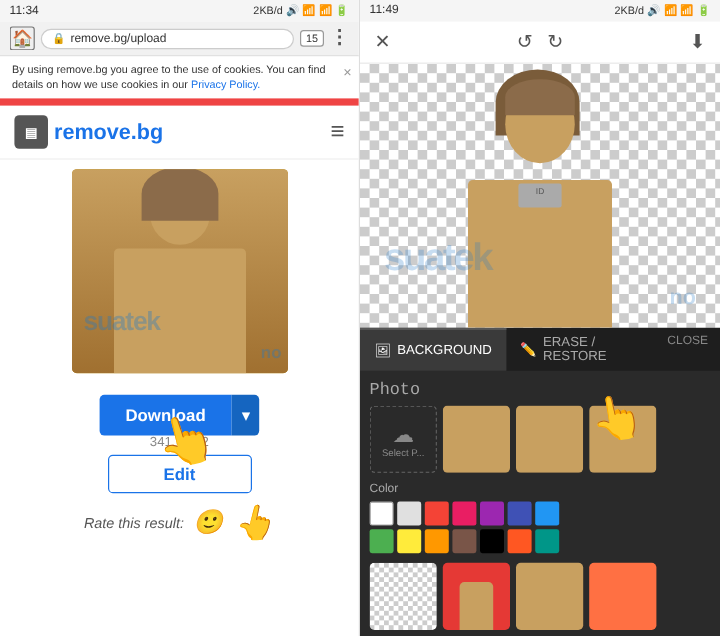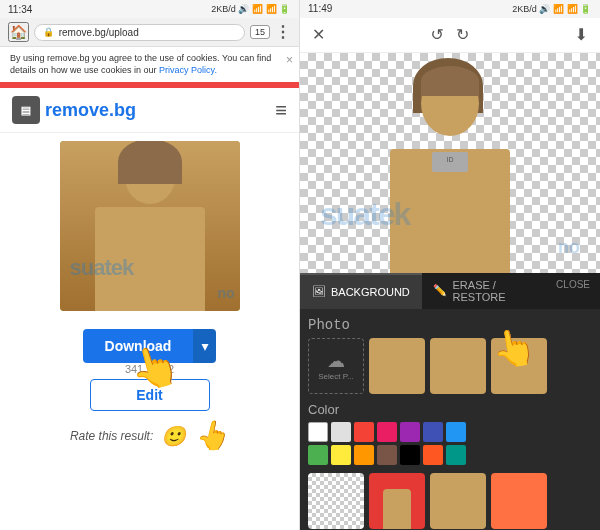--- a/index.html
+++ b/index.html
@@ -412,21 +412,21 @@
       position: relative;
     }
 
     
     .bg-thumb-1 { background: linear-gradient(135deg, #ff7e5f, #feb47b); }
     .bg-thumb-2 { background: linear-gradient(135deg, #1e3c72, #2a5298); }
     .bg-thumb-3 { background: linear-gradient(135deg, #56ab2f, #a8e063); }
 
     .color-section-label {
       color: #aaa;
-      font-size: 13px;
+      font-size: 10px;
       margin-bottom: 5px;
     }
     .color-grid {
       display: grid;
       grid-template-columns: repeat(7, 20px);
       gap: 3px;
       margin-bottom: 8px;
     }
     .color-swatch {
       width: 20px;

